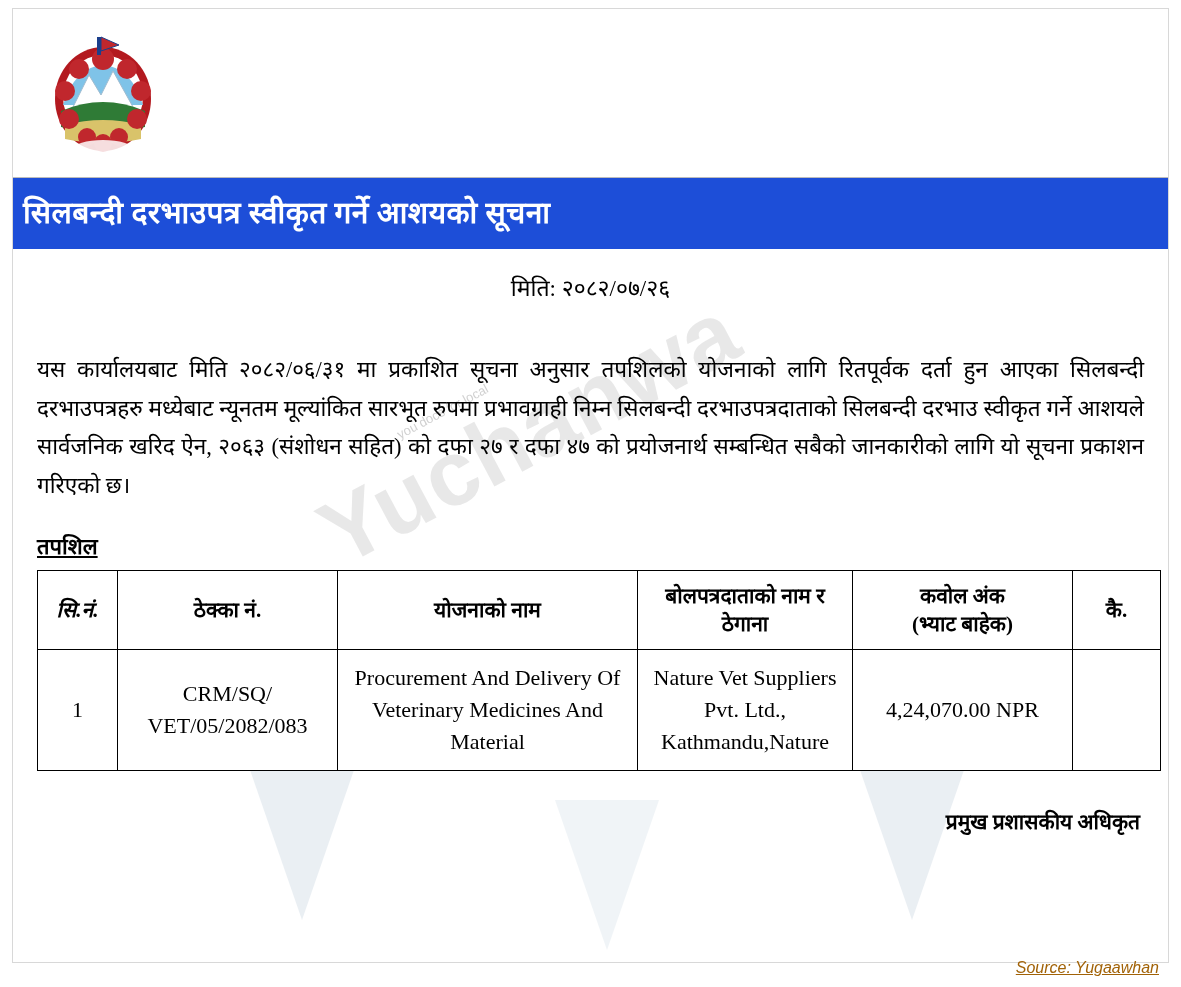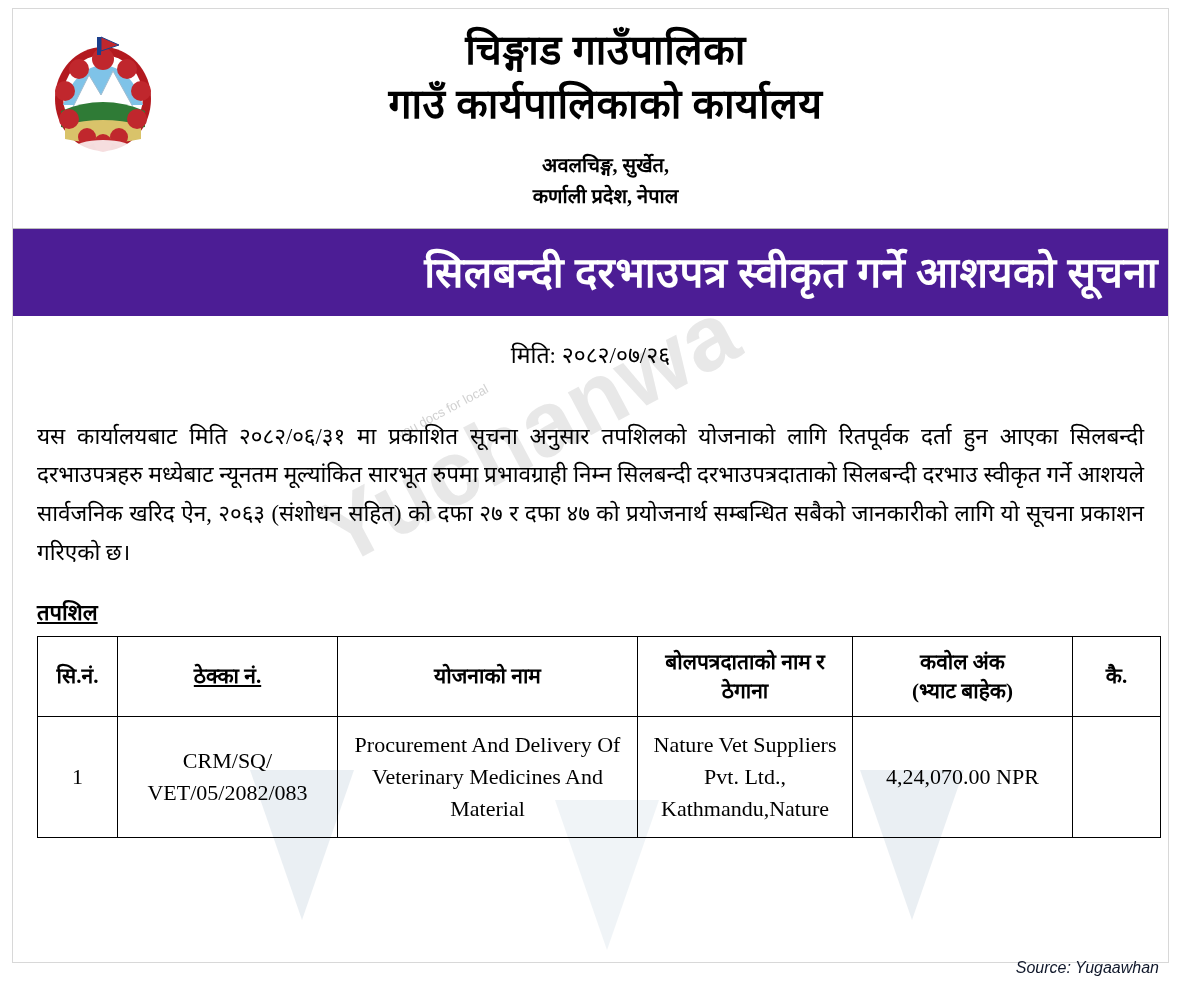--- a/index.html
+++ b/index.html
@@ -117,24 +117,24 @@
     line-height: 1.55;
   }
 
   .rule {
     border-top: 1px solid #bcbcbc;
     margin: 10px 0 0 0;
   }
 
   
   .banner {
-    background: #4c1d95;
+    background: #1d4ed8;
     color: #ffffff;
-    text-align: right;
-    font-size: 42px;
+    text-align: left;
+    font-size: 30px;
     font-weight: bold;
     padding: 13px 10px 17px 10px;
     letter-spacing: 0.4px;
   }
 
   
   .body-wrap {
     padding: 22px 24px 0 24px;
     position: relative;
     z-index: 1;
@@ -175,22 +175,22 @@
     font-size: 21px;
     font-weight: bold;
     padding: 11px 4px;
     line-height: 1.35;
   }
   table.tbl td {
     font-size: 22px;
     padding: 12px 6px;
     line-height: 1.45;
   }
-  .col-sn    { width: 80px; }
-  .col-cn    { width: 220px; text-decoration: underline; }
+  .col-sn    { width: 80px; font-style: italic; }
+  .col-cn    { width: 220px; }
   .col-name  { width: 300px; }
   .col-bid   { width: 215px; }
   .col-amt   { width: 220px; }
   .col-rem   { width: 88px; }
 
   .signature {
     text-align: right;
     font-size: 21px;
     font-weight: bold;
     margin-top: 36px;
@@ -198,22 +198,23 @@
   }
 
   
   .source {
     position: absolute;
     right: 22px;
     bottom: 10px;
     font-size: 16px;
     font-style: italic;
     font-family: "Liberation Sans", sans-serif;
-    color: #0f172a;
+    color: #a16207;
     z-index: 2;
+    text-decoration: underline;
   }
 </style>
 </head>
 <body>
 
 <div class="page">
 
   <div class="watermark">
     <div class="wm-text">Yuchanwa</div>
     <div class="wm-sub">you docs for local</div>
@@ -242,26 +243,20 @@
             <circle cx="26" cy="88" r="10" fill="#c0272d"></circle>
             <circle cx="94" cy="88" r="10" fill="#c0272d"></circle>
             <circle cx="44" cy="106" r="9" fill="#c0272d"></circle>
             <circle cx="76" cy="106" r="9" fill="#c0272d"></circle>
             <circle cx="60" cy="112" r="9" fill="#c0272d"></circle>
             <rect x="54" y="6" width="4" height="18" fill="#1b3f8b"></rect>
             <path d="M58 6 L76 14 L58 20 Z" fill="#c0272d" stroke="#1b3f8b" stroke-width="1"></path>
             <ellipse cx="60" cy="118" rx="30" ry="9" fill="#ffffff" opacity="0.85"></ellipse>
           </svg>
         </span>
-      </div>
-      <div class="titles">
-        <div class="t1">चिङ्गाड गाउँपालिका</div>
-        <div class="t2">गाउँ कार्यपालिकाको कार्यालय</div>
-        <div class="t3">अवलचिङ्ग, सुर्खेत,</div>
-        <div class="t4">कर्णाली प्रदेश, नेपाल</div>
       </div>
     </div>
 
     <div class="rule"></div>
 
     <div class="banner">सिलबन्दी दरभाउपत्र स्वीकृत गर्ने आशयको सूचना</div>
 
     <div class="body-wrap">
       <div class="date-line">मिति: २०८२/०७/२६</div>
 
@@ -294,18 +289,19 @@
               <div>VET/05/2082/083</div>
             </td>
             <td>Procurement And Delivery Of Veterinary Medicines And Material</td>
             <td>Nature Vet Suppliers Pvt. Ltd., Kathmandu,Nature</td>
             <td>4,24,070.00 NPR</td>
             <td></td>
           </tr>
         </tbody>
       </table>
 
+      <div class="signature">प्रमुख प्रशासकीय अधिकृत</div>
     </div>
 
   </div>
 
   <div class="source">Source: Yugaawhan</div>
 </div>
 
 </body></html>

